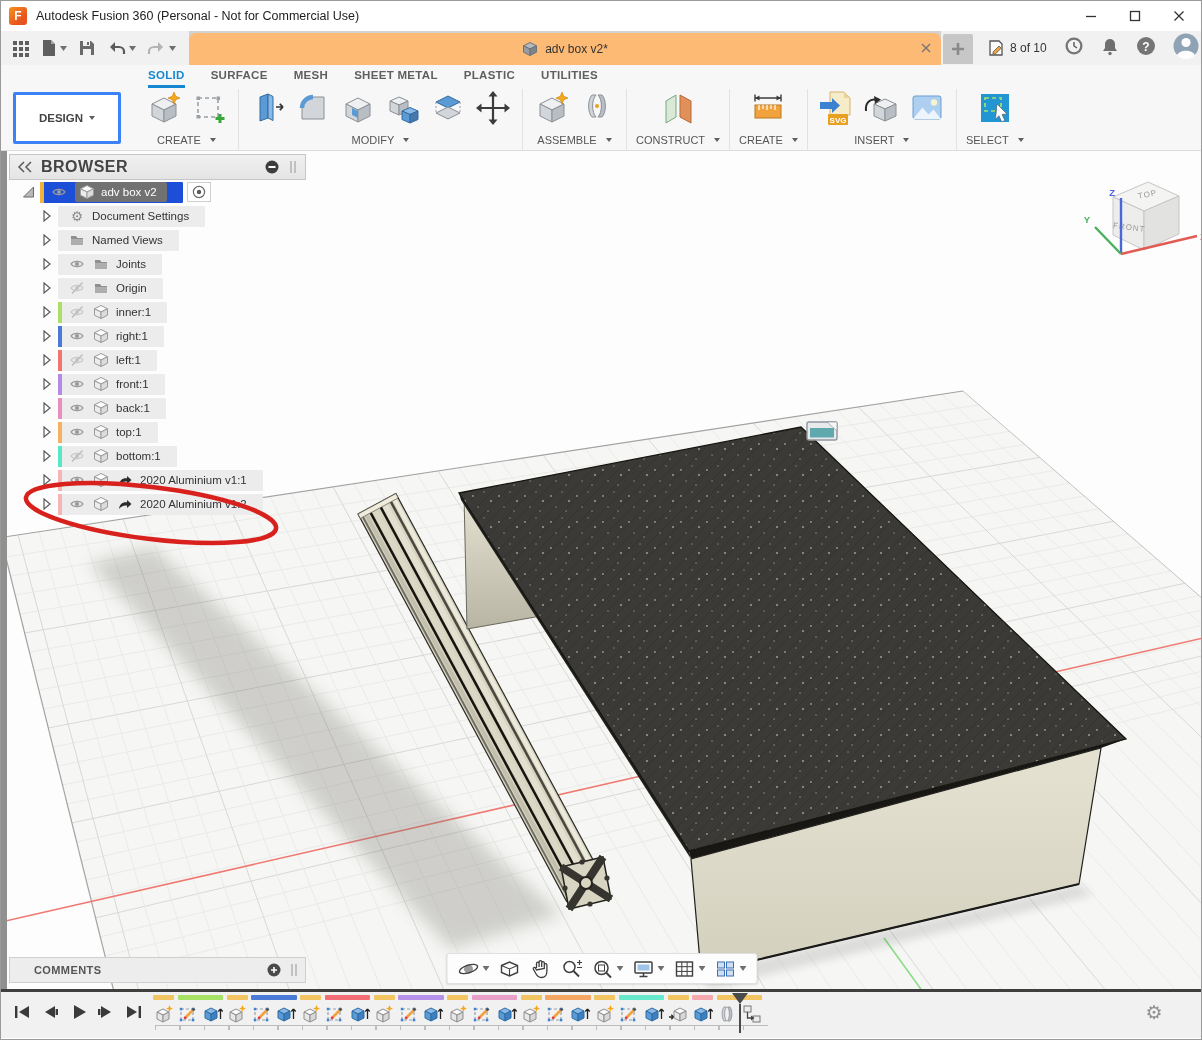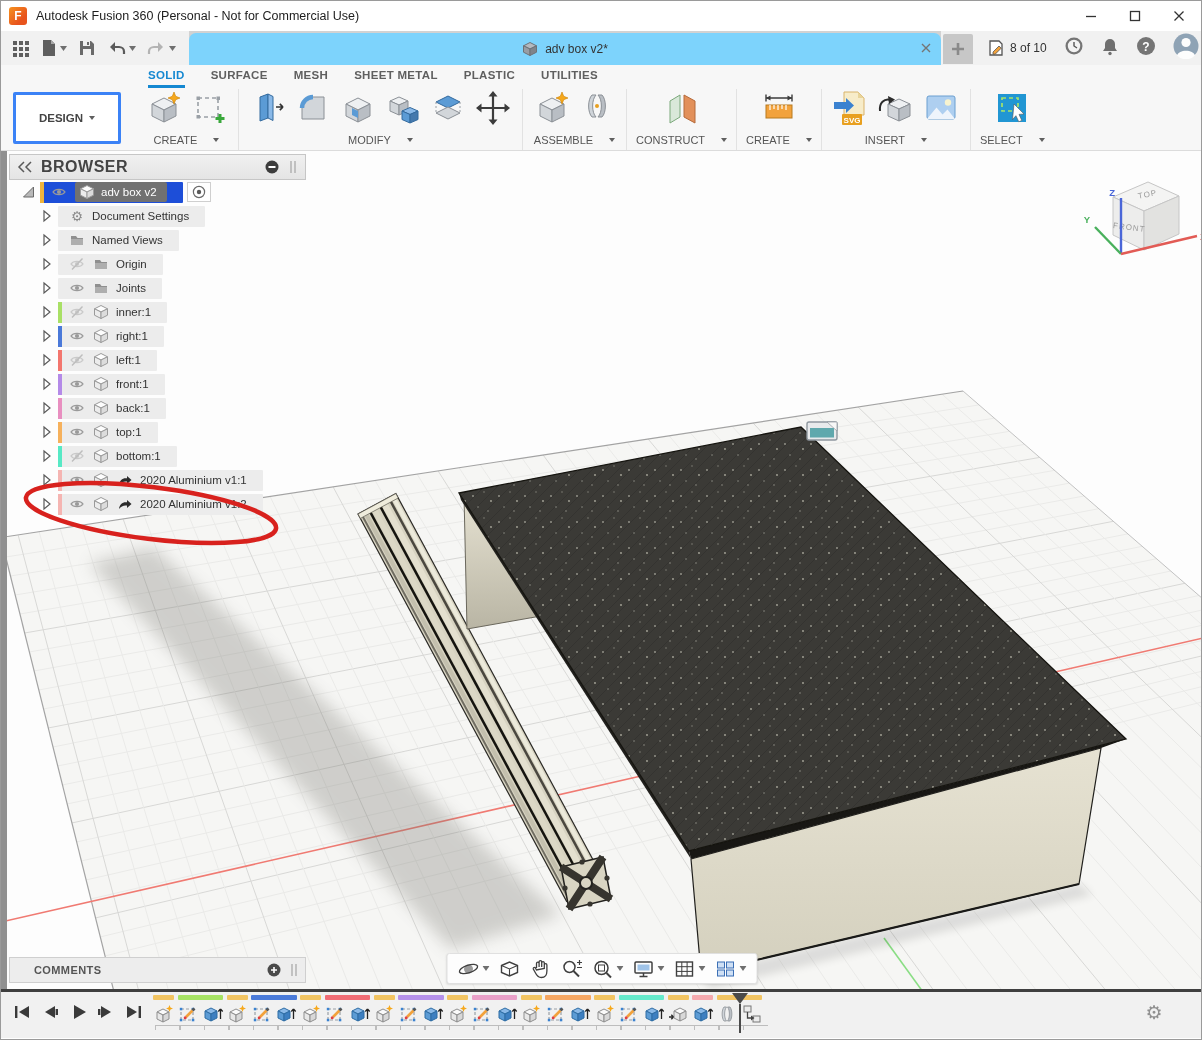--- a/index.html
+++ b/index.html
@@ -16,21 +16,21 @@
     color:#fff;font-size:12px;font-weight:bold;display:flex;align-items:center;justify-content:center;}
   .title-text{font-size:12.5px;color:#1d1d1d;margin-left:9px;}
   .win-controls{margin-left:auto;display:flex;height:30px;}
   .win-btn{width:44px;height:30px;display:flex;align-items:center;justify-content:center;}
 
   
   .qat-row{height:34px;background:#f1f1f1;display:flex;align-items:center;}
   .qat{display:flex;align-items:center;gap:5px;padding:0 10px 0 8px;}
   .qat-btn{display:flex;align-items:center;gap:3px;padding:2px 3px;}
   .tabstrip{width:752px;height:34px;background:#d2d2d2;display:flex;align-items:stretch;}
-  .doc-tab{flex:1;background:#7dd3fc;border-radius:7px 7px 0 0;margin-top:2px;position:relative;
+  .doc-tab{flex:1;background:#fdba74;border-radius:7px 7px 0 0;margin-top:2px;position:relative;
     display:flex;align-items:center;justify-content:center;gap:7px;font-size:12px;color:#333;}
   .doc-tab .close{position:absolute;right:10px;top:10px;}
   .newtab-btn{width:30px;height:30px;margin:2px 0 0 2px;background:#c7c7c7;border-radius:2px 2px 0 0;
     display:flex;align-items:center;justify-content:center;}
   .account{display:flex;align-items:center;gap:17px;margin-left:14px;}
   .doc-limit{display:flex;align-items:center;gap:5px;font-size:12px;color:#333;}
 
   
   .ribbon{height:86px;background:#f7f7f7;border-bottom:1px solid #dcdcdc;position:relative;}
   .ribbon-tabs{position:absolute;left:147px;top:0;height:23px;display:flex;gap:26px;}
@@ -38,21 +38,21 @@
     border-bottom:3px solid transparent;}
   .rtab.active{color:#1588d1;border-bottom-color:#1588d1;}
   .ribbon-tools{position:absolute;top:24px;left:0;right:0;bottom:0;display:flex;padding-left:12px;}
   .design-btn{width:108px;height:52px;margin-top:3px;background:#fff;border:3px solid #3b82f6;border-radius:2px;
     font-size:11.5px;color:#444;display:flex;align-items:center;justify-content:center;gap:6px;font-weight:bold;}
   .tool-group{display:flex;flex-direction:column;align-items:center;padding:0 9px;border-right:1px solid #e2e2e2;}
   .tool-group:first-of-type{margin-left:14px;}
   .tool-group:last-of-type{border-right:none;}
   .tool-icons{display:flex;gap:5px;height:42px;align-items:center;}
   .tool-btn{padding:1px;}
-  .group-label{font-size:11px;color:#555;margin-top:3px;display:flex;align-items:center;gap:16px;}
+  .group-label{font-size:11px;color:#555;margin-top:3px;display:flex;align-items:center;gap:9px;}
   .caret{width:0;height:0;border-left:3.5px solid transparent;border-right:3.5px solid transparent;
     border-top:4.5px solid #5f5f5f;display:inline-block;}
 
   
   .viewport{position:relative;height:841px;background:#fdfdfd;border-bottom:3px solid #3f3f3f;overflow:hidden;}
   .vp-edge{position:absolute;left:0;top:0;bottom:0;width:6px;background:#909090;}
   #scene{position:absolute;left:0;top:0;}
 
   
   .browser{position:absolute;left:8px;top:3px;width:297px;font-size:11.5px;color:#333;}
@@ -722,57 +722,57 @@
           <div class="brow" style="padding-left: 30px;">
             <span class="exp">
               <svg width="16" height="16" viewBox="0 0 16 16">
                 <polygon points="5,3 11,8 5,13" fill="#fff" stroke="#5a5a5a" stroke-width="1.2"></polygon>
               </svg>
             </span>
             <span class="chip">
               <span class="cbar none"></span>
               <span class="ic">
                 <svg width="16" height="16" viewBox="0 0 16 16">
-                  <path d="M2 8c2.2-3.6 9.8-3.6 12 0-2.2 3.6-9.8 3.6-12 0z" fill="none" stroke="#c9c9c9" stroke-width="1.3"></path>
-                  <circle cx="8" cy="8" r="2.1" fill="#c9c9c9"></circle>
-                  <path d="M3 13.5L13.5 2.5" stroke="#bdbdbd" stroke-width="1.4"></path>
+                  <path d="M2 8c2.2-3.6 9.8-3.6 12 0-2.2 3.6-9.8 3.6-12 0z" fill="none" stroke="#9a9a9a" stroke-width="1.3"></path>
+                  <circle cx="8" cy="8" r="2.1" fill="#9a9a9a"></circle>
                 </svg>
               </span>
               <span class="gap8"></span>
               <span class="ic">
                 <svg width="16" height="16" viewBox="0 0 16 16">
                   <path d="M2 4h5l1.5 2H14v7H2z" fill="#8f8f8f"></path>
                   <path d="M2 7h12v6H2z" fill="#aeaeae"></path>
                 </svg>
               </span>
-              <span class="lbl">Origin</span>
+              <span class="lbl">Joints</span>
             </span>
           </div>
           <div class="brow" style="padding-left: 30px;">
             <span class="exp">
               <svg width="16" height="16" viewBox="0 0 16 16">
                 <polygon points="5,3 11,8 5,13" fill="#fff" stroke="#5a5a5a" stroke-width="1.2"></polygon>
               </svg>
             </span>
             <span class="chip">
               <span class="cbar none"></span>
               <span class="ic">
                 <svg width="16" height="16" viewBox="0 0 16 16">
-                  <path d="M2 8c2.2-3.6 9.8-3.6 12 0-2.2 3.6-9.8 3.6-12 0z" fill="none" stroke="#9a9a9a" stroke-width="1.3"></path>
-                  <circle cx="8" cy="8" r="2.1" fill="#9a9a9a"></circle>
+                  <path d="M2 8c2.2-3.6 9.8-3.6 12 0-2.2 3.6-9.8 3.6-12 0z" fill="none" stroke="#c9c9c9" stroke-width="1.3"></path>
+                  <circle cx="8" cy="8" r="2.1" fill="#c9c9c9"></circle>
+                  <path d="M3 13.5L13.5 2.5" stroke="#bdbdbd" stroke-width="1.4"></path>
                 </svg>
               </span>
               <span class="gap8"></span>
               <span class="ic">
                 <svg width="16" height="16" viewBox="0 0 16 16">
                   <path d="M2 4h5l1.5 2H14v7H2z" fill="#8f8f8f"></path>
                   <path d="M2 7h12v6H2z" fill="#aeaeae"></path>
                 </svg>
               </span>
-              <span class="lbl">Joints</span>
+              <span class="lbl">Origin</span>
             </span>
           </div>
           <div class="brow" style="padding-left: 30px;">
             <span class="exp">
               <svg width="16" height="16" viewBox="0 0 16 16">
                 <polygon points="5,3 11,8 5,13" fill="#fff" stroke="#5a5a5a" stroke-width="1.2"></polygon>
               </svg>
             </span>
             <span class="chip">
               <span class="cbar" style="background: rgb(169, 224, 102);"></span>

